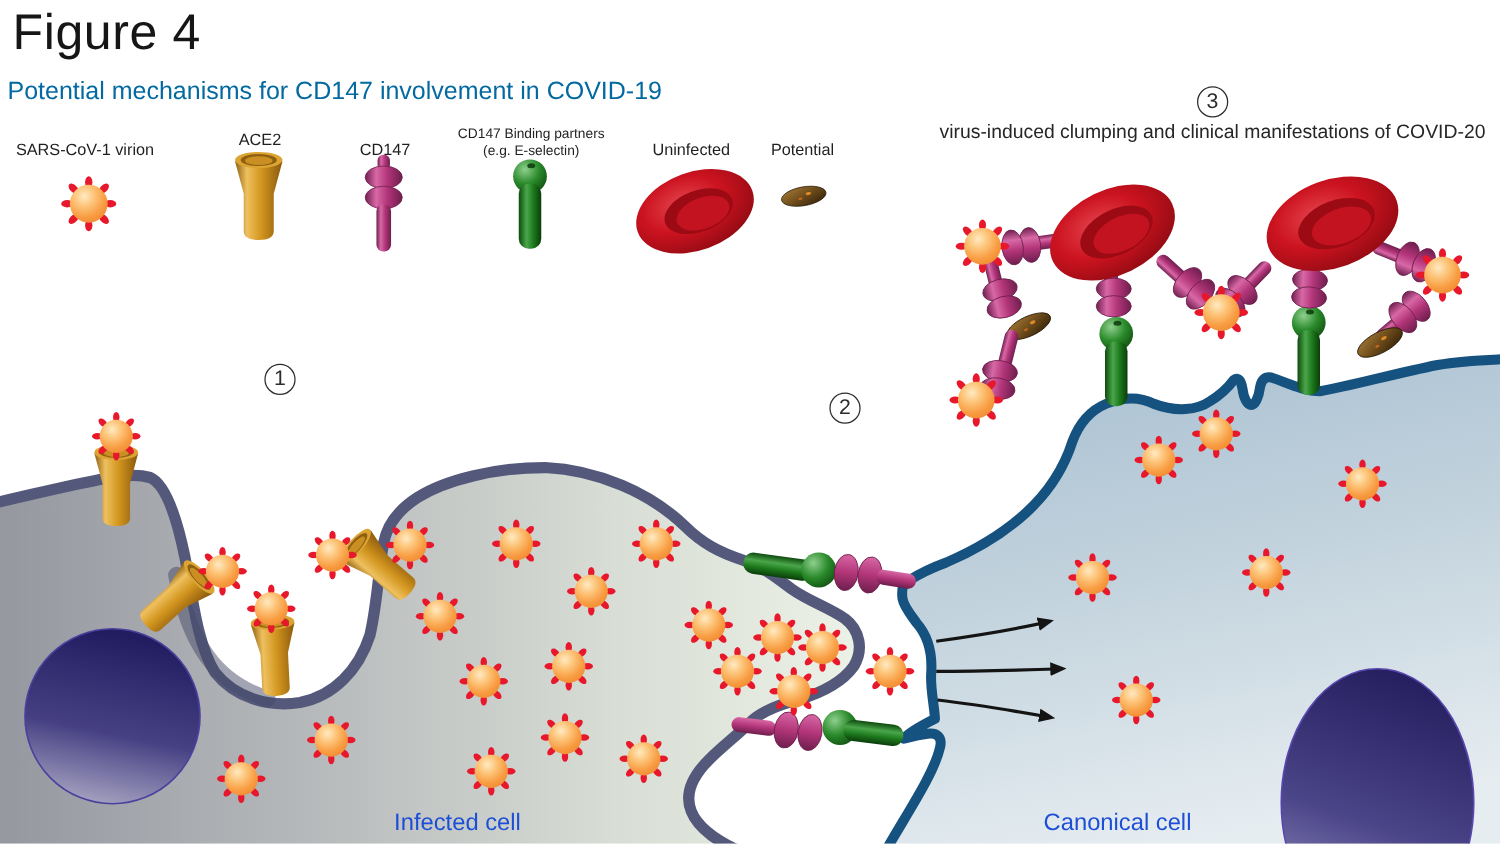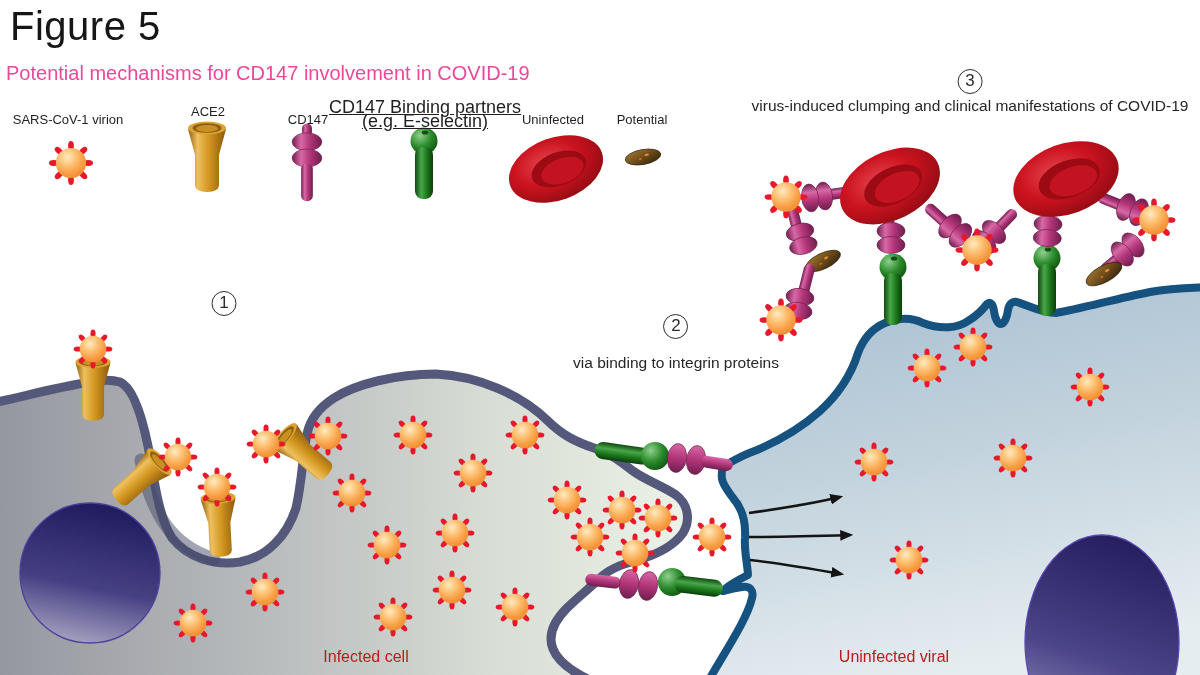--- a/index.html
+++ b/index.html
@@ -3,31 +3,31 @@
 <meta charset="utf-8">
 <style>
   html,body { margin:0; padding:0; background:#ffffff; }
   .stage {
     position:relative; width:1200px; height:675px; background:#ffffff;
     overflow:hidden; font-family:"Liberation Sans", sans-serif; color:#1d1d1d;
   }
   .stage svg.art { position:absolute; left:0; top:0; }
   .txt { position:absolute; white-space:nowrap; }
   .title { left:10px; top:4px; font-size:40px; font-weight:400; color:#161616; letter-spacing:0.5px; }
-  .subtitle { left:6px; top:62px; font-size:20px; color:#ec4899; }
+  .subtitle { left:6px; top:62px; font-size:20px; color:#0369a1; }
   .leg { transform:translateX(-50%); font-size:13px; color:#1f1f1f; text-align:center; }
-  .leg.small2 { font-size:18px; line-height:14px;text-decoration:underline; }
+  .leg.small2 { font-size:11px; line-height:14px; }
   .ann { transform:translateX(-50%); text-align:center; color:#262626; font-size:15.5px; line-height:18.5px; }
   .num {
     display:inline-flex; width:25px; height:25px; box-sizing:border-box;
     border:1.7px solid #2c2c2c; border-radius:50%;
     align-items:center; justify-content:center;
     font-size:17px; color:#2c2c2c; background:transparent;
   }
-  .cellLabel { transform:translateX(-50%); font-size:16px; color:#b91c1c; }
+  .cellLabel { transform:translateX(-50%); font-size:19px; color:#1d4ed8; }
 </style>
 </head>
 <body>
 
 <div class="stage">
 
   <svg class="art" width="1200" height="675" viewBox="0 0 1200 675">
     <defs>
       <radialGradient id="gVirion" cx="0.38" cy="0.3" r="0.8">
         <stop offset="0" stop-color="#ffeac2"></stop>
@@ -307,47 +307,46 @@
     <g>
       <use href="#virion" transform="translate(71 163) scale(1.08)"></use>
       <use href="#ace2" transform="translate(207 127)"></use>
       <use href="#cd147pin" transform="translate(307 131) scale(0.9)"></use>
       <use href="#esel" transform="translate(424 141)"></use>
       <use href="#rbc" transform="translate(556 169) rotate(-20) scale(0.92)"></use>
       <use href="#plt" transform="translate(643 157) rotate(-10)"></use>
     </g>
   </svg>
 
-  <div class="txt title">Figure 5</div>
+  <div class="txt title">Figure 4</div>
   <div class="txt subtitle">Potential mechanisms for CD147 involvement in COVID-19</div>
 
   <div class="txt leg" style="left:68px; top:112px">SARS-CoV-1 virion</div>
   <div class="txt leg" style="left:208px; top:104px">ACE2</div>
   <div class="txt leg" style="left:308px; top:112px">CD147</div>
   <div class="txt leg small2" style="left:425px; top:100px">
     <div>CD147 Binding partners</div>
     <div>(e.g. E-selectin)</div>
   </div>
   <div class="txt leg" style="left:553px; top:112px">Uninfected</div>
   <div class="txt leg" style="left:642px; top:112px">Potential</div>
 
   <div class="txt ann" style="left:224px; top:291px">
     <div class="num">1</div>
   </div>
 
   <div class="txt ann" style="left:676px; top:314px">
     <div class="num">2</div>
     <div style="margin-top:15px">
-      <div>via binding to integrin proteins</div>
     </div>
   </div>
 
   <div class="txt ann" style="left:970px; top:69px">
     <div class="num">3</div>
     <div style="margin-top:3px">
-      <div>virus-induced clumping and clinical manifestations of COVID-19</div>
+      <div>virus-induced clumping and clinical manifestations of COVID-20</div>
     </div>
   </div>
 
   <div class="txt cellLabel" style="left:366px; top:648px">Infected cell</div>
-  <div class="txt cellLabel" style="left:894px; top:648px">Uninfected viral</div>
+  <div class="txt cellLabel" style="left:894px; top:648px">Canonical cell</div>
 
 </div>
 
 </body></html>

